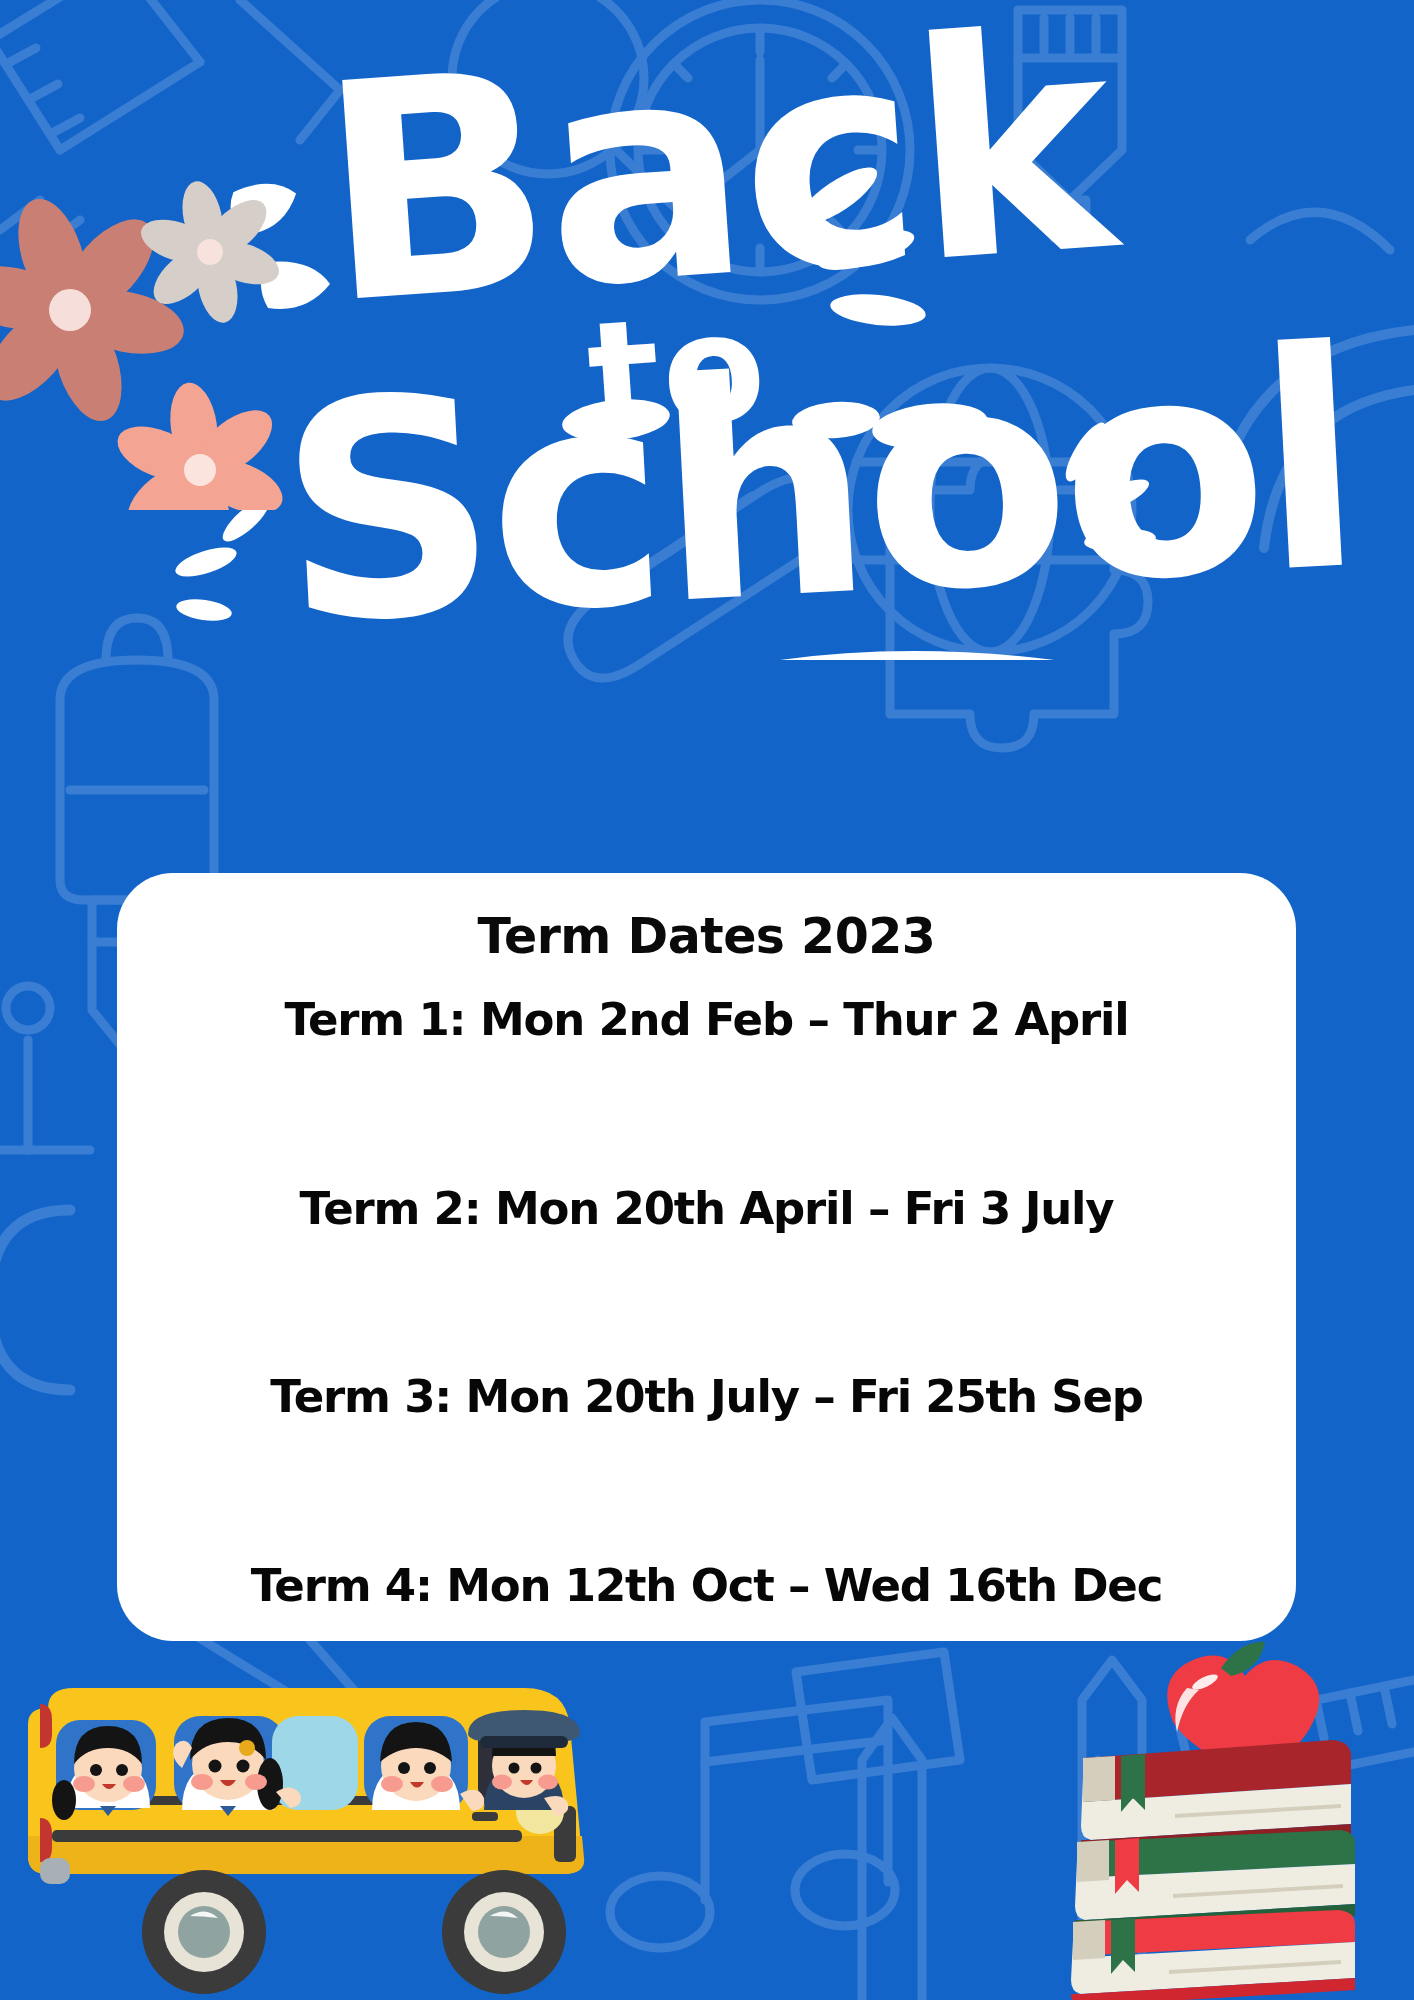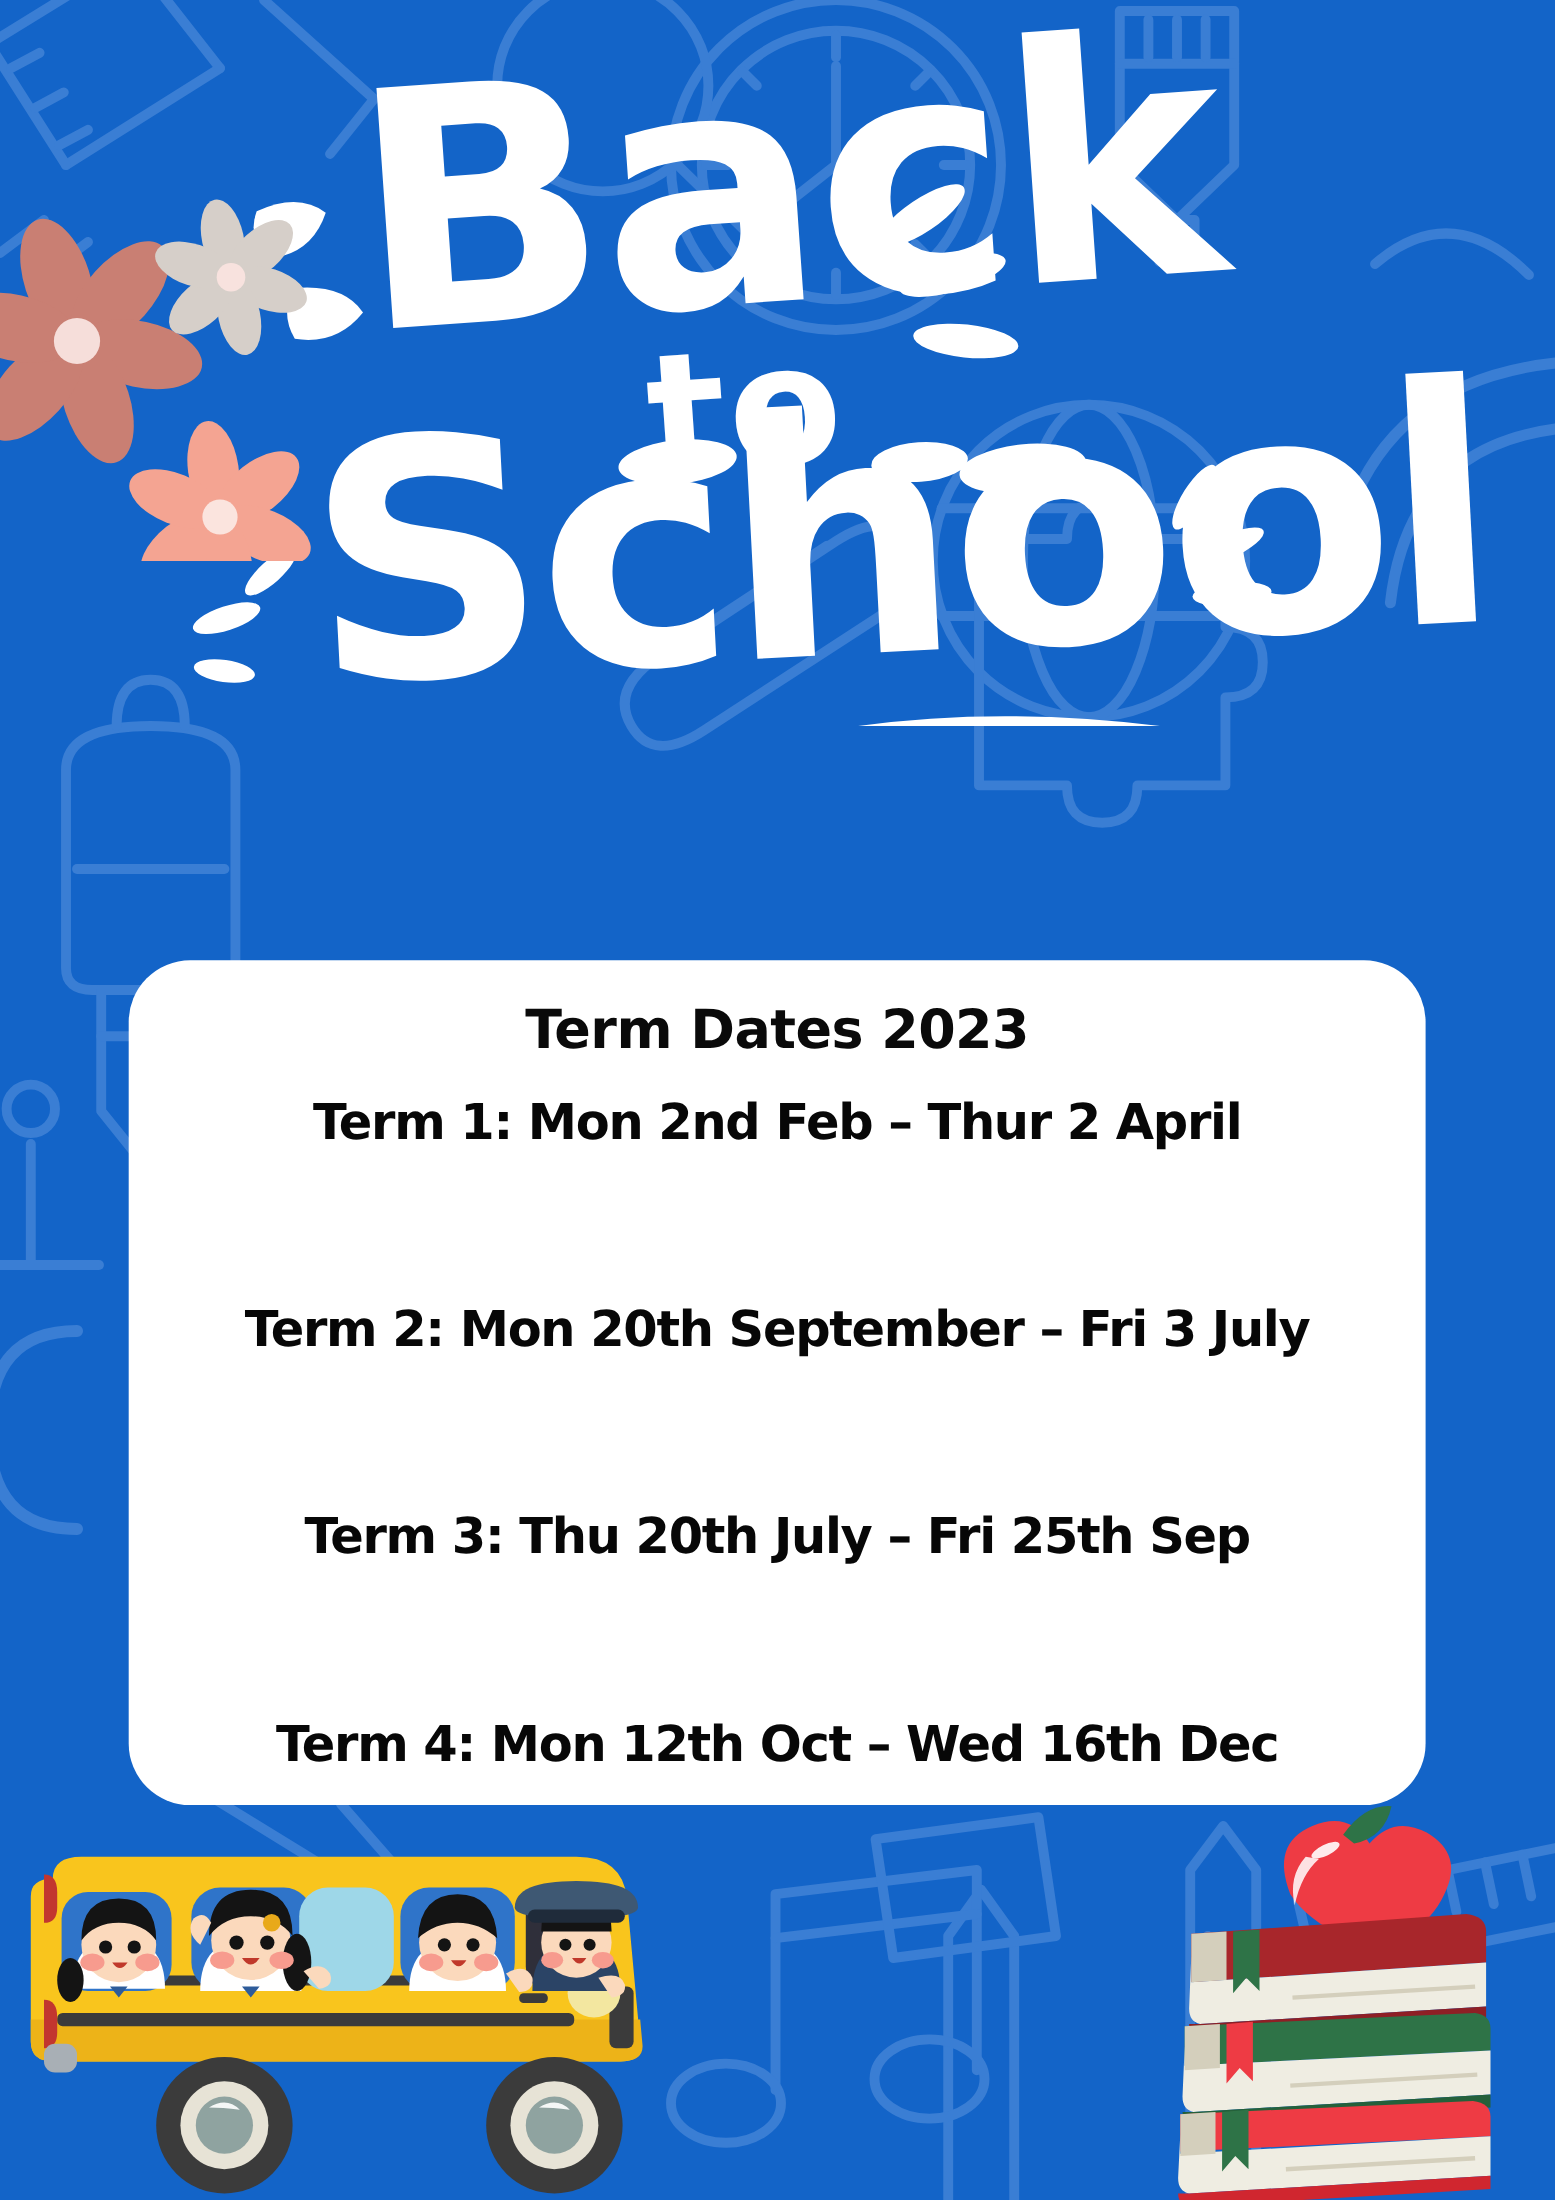--- a/index.html
+++ b/index.html
@@ -249,22 +249,22 @@
 
     <text x="286" y="620" font-size="300" letter-spacing="-8" transform="rotate(-3 286 620)">School</text>
 
     <path d="M516 740 Q760 620 1070 662 Q776 676 532 764 Z" fill="#ffffff"></path>
   </svg>
 
   <div class="card">
     <div class="card-title">Term Dates 2023</div>
     <ul class="term-list">
       <li class="term-line">Term 1: Mon 2nd Feb – Thur 2 April</li>
-      <li class="term-line">Term 2: Mon 20th September – Fri 3 July</li>
-      <li class="term-line">Term 3: Thu 20th July – Fri 25th Sep</li>
+      <li class="term-line">Term 2: Mon 20th April – Fri 3 July</li>
+      <li class="term-line">Term 3: Mon 20th July – Fri 25th Sep</li>
       <li class="term-line">Term 4: Mon 12th Oct – Wed 16th Dec</li>
     </ul>
   </div>
 
   <svg class="bus" viewBox="0 0 620 340" aria-hidden="true">
 
     <path d="M44 48 Q44 28 70 28 L520 28 Q562 28 566 66 L578 196 Q582 214 560 214 L44 214 Q24 214 24 196 L24 64 Q24 48 44 48 Z" fill="#F9C51D"></path>
     <path d="M24 176 L578 176 L580 198 Q582 214 560 214 L44 214 Q24 214 24 196 Z" fill="#EDB318"></path>
 
     <rect x="58" y="136" width="370" height="9" rx="4" fill="#3B3B3B"></rect>

